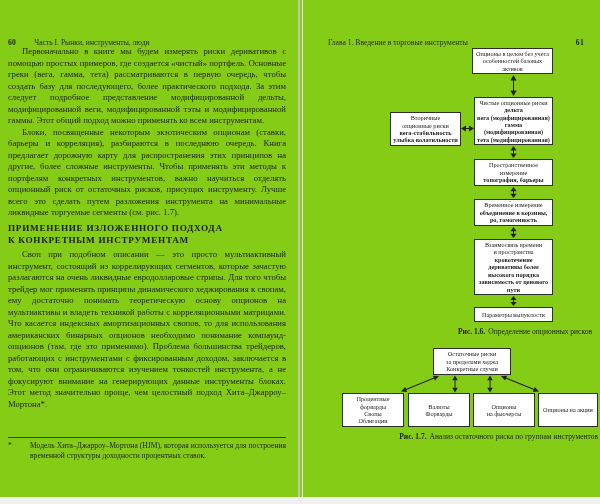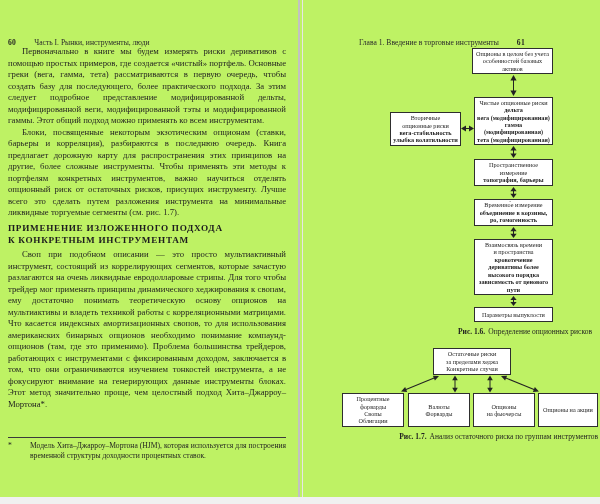--- a/index.html
+++ b/index.html
@@ -1,27 +1,27 @@
 <!DOCTYPE html>
 <html lang="ru"><head>
 <meta charset="utf-8">
 <style>
   html,body{margin:0;padding:0;}
   body{width:600px;height:504px;background:#ffffff;font-family:"Liberation Serif","DejaVu Serif",serif;color:#1f1f1f;}
-  .spread{position:relative;width:600px;height:504px;background:#bef264;overflow:hidden;}
+  .spread{position:relative;width:600px;height:504px;background:#84cc16;overflow:hidden;}
   .gutter{position:absolute;left:298px;top:0;height:100%;width:5px;border-left:2px solid #c2c2c2;border-right:1px solid #e6e6e6;box-sizing:border-box;}
   .bottom-edge{position:absolute;left:0;top:497px;width:600px;height:7px;background:#f0f0f0;}
 
   
   .runhead{position:absolute;top:29px;font-size:7.6px;line-height:9px;display:flex;align-items:baseline;}
   .runhead .num{font-weight:700;font-style:normal;letter-spacing:.3px;}
   .runhead .title{color:#2a2a2a;margin-top:9px;}
   .runhead-left{left:8px;width:278px;}
   .runhead-left .num{margin-right:18px;}
-  .runhead-right{left:300px;width:292px;justify-content:center;padding-right:8px;box-sizing:border-box;}
+  .runhead-right{left:300px;width:292px;justify-content:space-between;padding-right:8px;box-sizing:border-box;padding-left:28px;}
   .runhead-right .title{margin-right:18px;}
 
   
   .bodyblock{position:absolute;left:8px;width:278px;}
   .bodyblock p{margin:0;text-indent:14px;text-align:justify;font-size:8.7px;line-height:11.5px;hyphens:auto;}
   .block1{top:46px;}
   .block2{top:249px;}
   .sect-heading{position:absolute;left:8px;top:222px;width:278px;margin:0;text-align:left;font-size:9.2px;line-height:12.3px;font-weight:700;letter-spacing:.7px;white-space:pre-line;color:#1c1c1e;}
   .fn-rule{position:absolute;left:8px;top:437px;width:278px;border-top:1px solid #3a3a3a;}
   .footnote{position:absolute;left:8px;top:441px;width:278px;display:flex;font-size:7.6px;line-height:10px;text-align:justify;}

